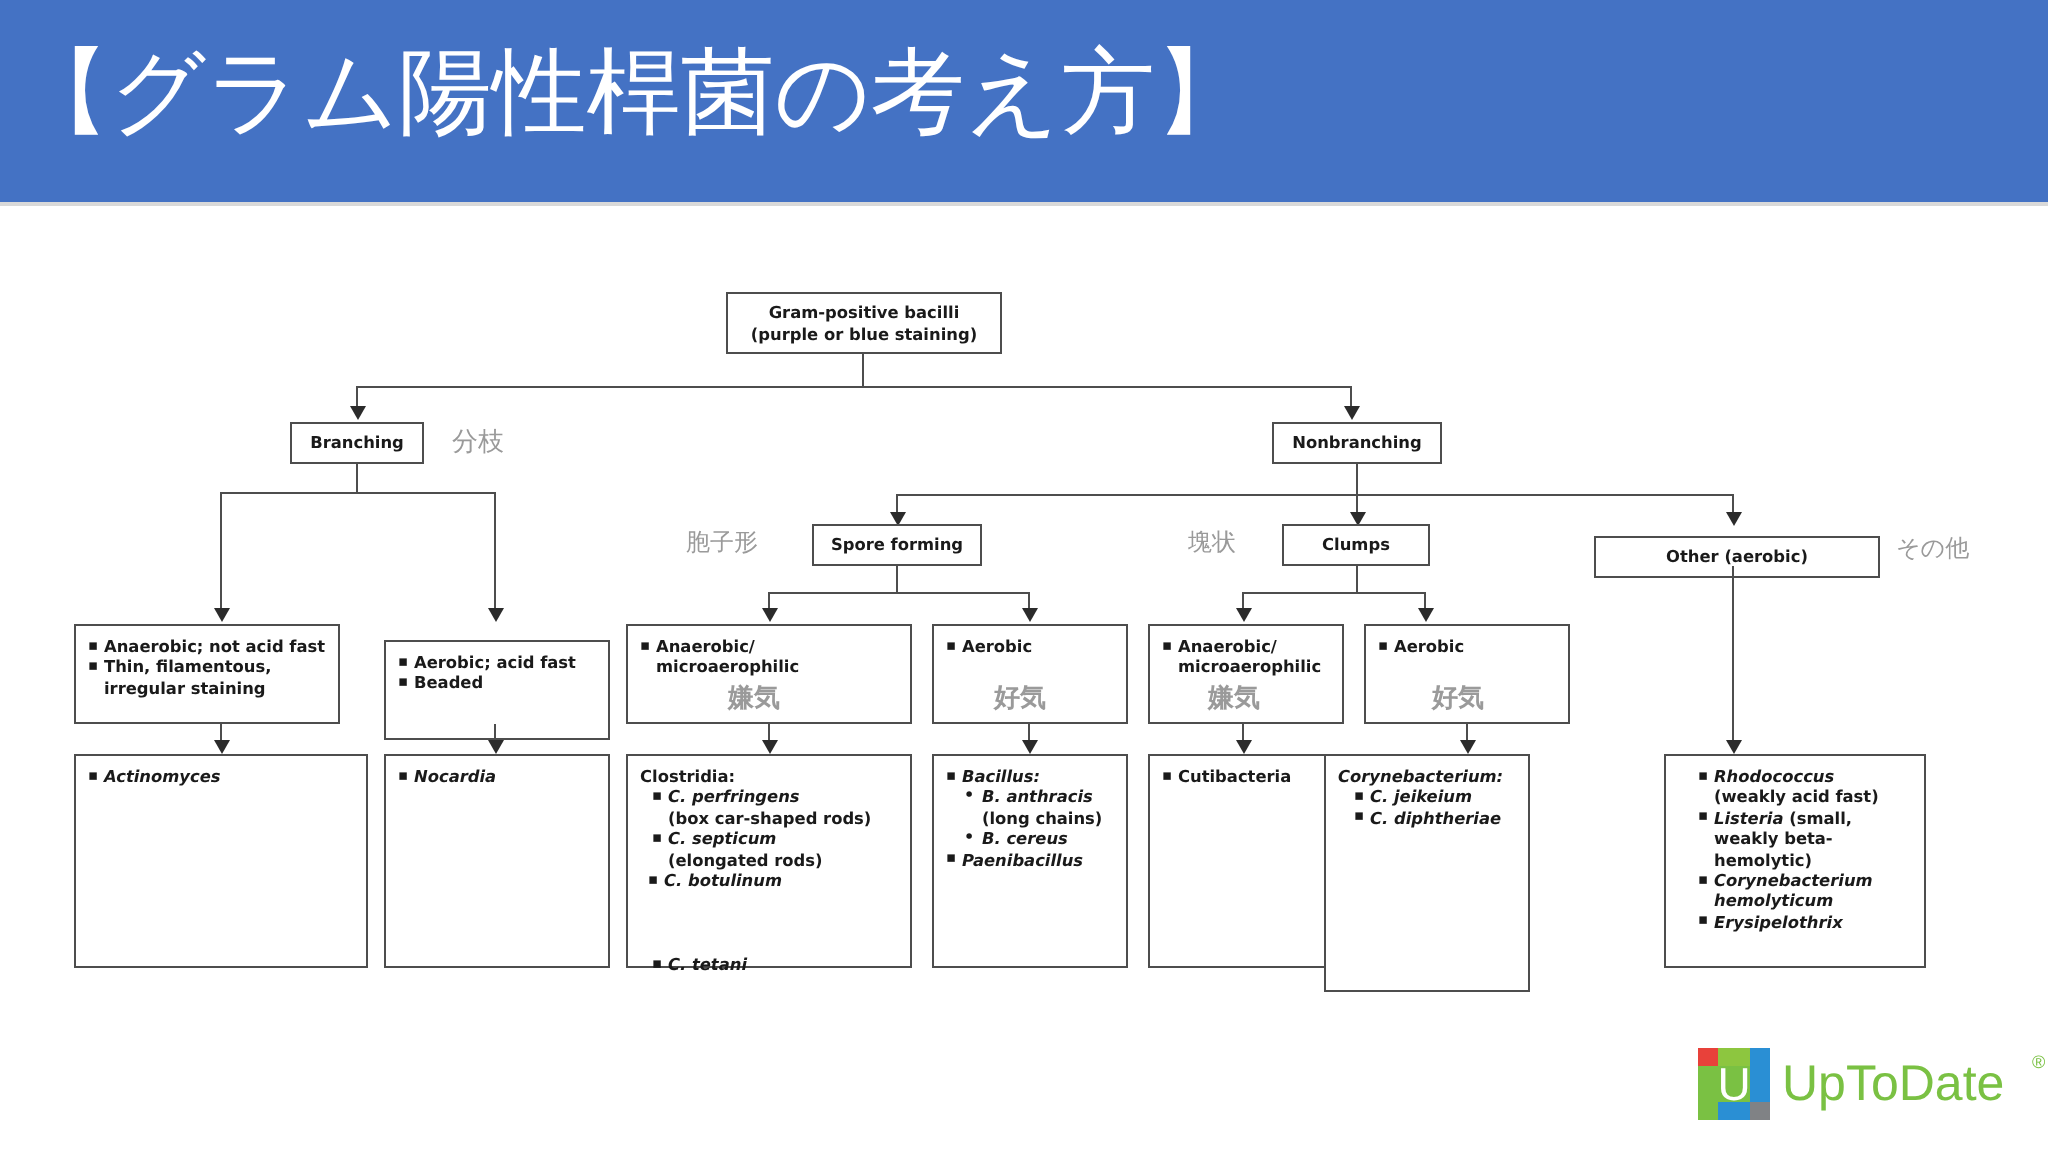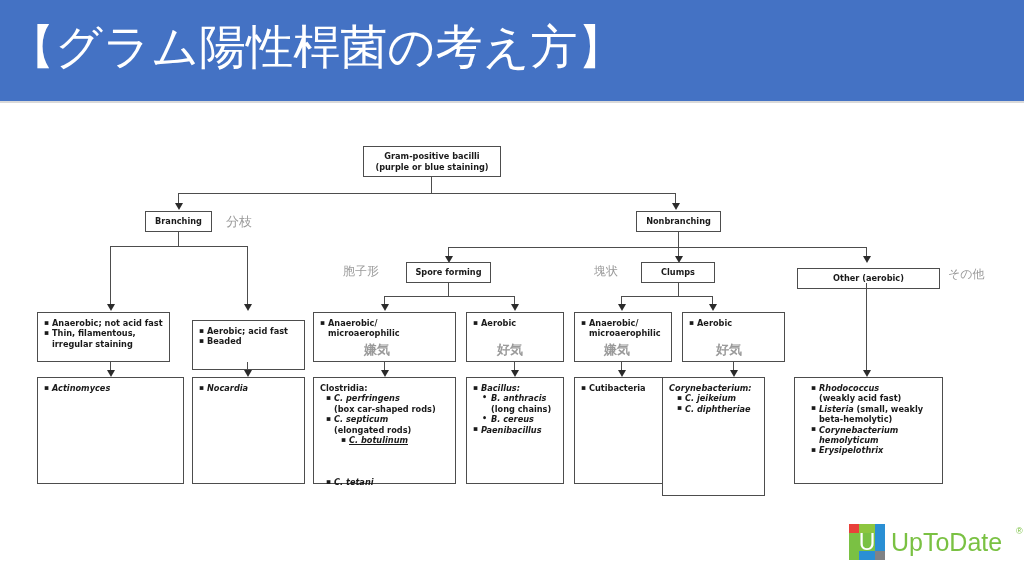--- a/index.html
+++ b/index.html
@@ -271,21 +271,21 @@
     <ul>
       <li class="nob hdr-line">Clostridia:</li>
       <li class="ital" style="margin-left:6px;">
         <span>C. perfringens</span><br>
         <span class="roman">(box car-shaped rods)</span>
       </li>
       <li class="ital" style="margin-left:6px;">
         <span>C. septicum</span><br>
         <span class="roman">(elongated rods)</span>
       </li>
-      <li class="ital" style="margin-left:21px;text-decoration:underline;">C. botulinum</li>
+      <li class="ital" style="margin-left:4px;">C. botulinum</li>
       <li class="ital" style="margin-left:6px;margin-top:32px;">C. tetani</li>
     </ul>
   </div>
 
   <div class="node pad" style="left:466px; top:377px; width:98px; height:107px;">
     <ul>
       <li class="ital">Bacillus:</li>
       <li class="sub ital">
         <span>B. anthracis</span><br>
         <span class="roman">(long chains)</span>
@@ -302,21 +302,21 @@
   </div>
 
   <div class="node pad" style="left:662px; top:377px; width:103px; height:119px;">
     <ul>
       <li class="nob ital hdr-line">Corynebacterium:</li>
       <li class="ital" style="margin-left:8px;">C. jeikeium</li>
       <li class="ital" style="margin-left:8px;">C. diphtheriae</li>
     </ul>
   </div>
 
-  <div class="node pad" style="left:794px; top:377px; width:149px; height:107px;padding-left:16px;">
+  <div class="node pad" style="left:832px; top:377px; width:131px; height:107px;padding-left:16px;">
     <ul>
       <li class="ital">
         <span>Rhodococcus</span><br>
         <span class="roman">(weakly acid fast)</span>
       </li>
       <li class="ital">
         <span>Listeria</span>
         <span class="roman">(small, weakly beta-hemolytic)</span>
       </li>
       <li class="ital">Corynebacterium hemolyticum</li>

